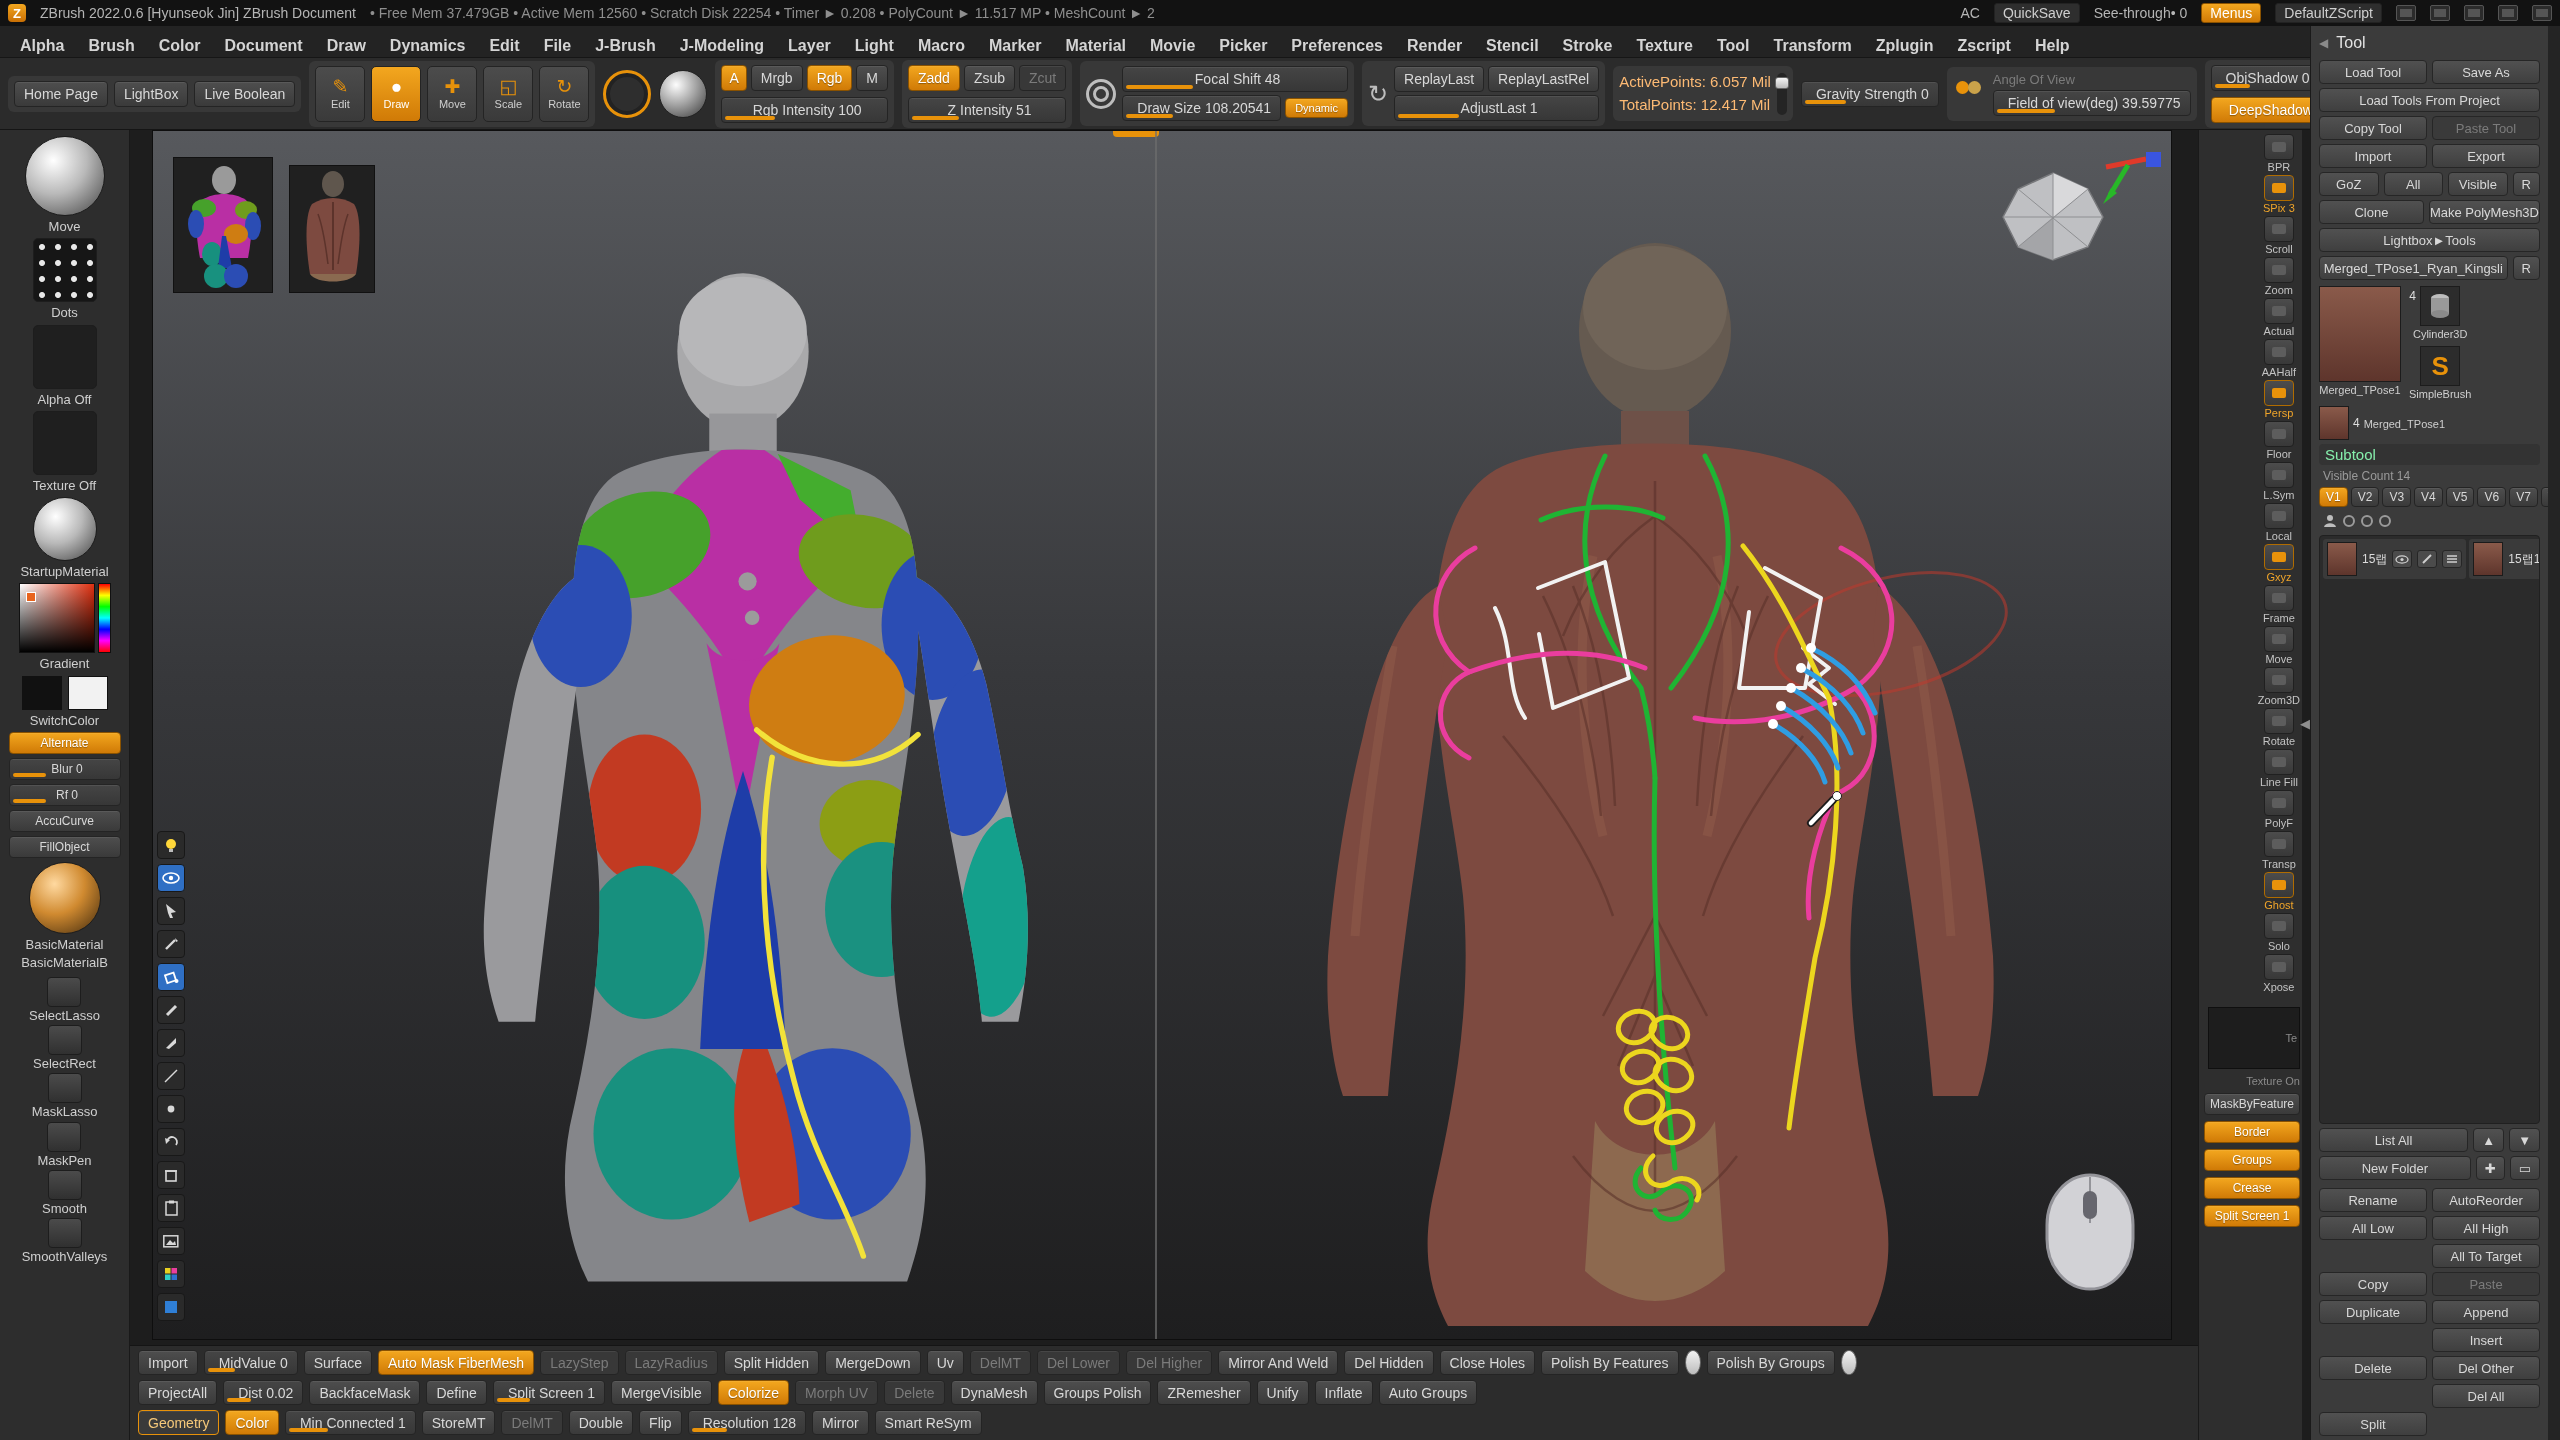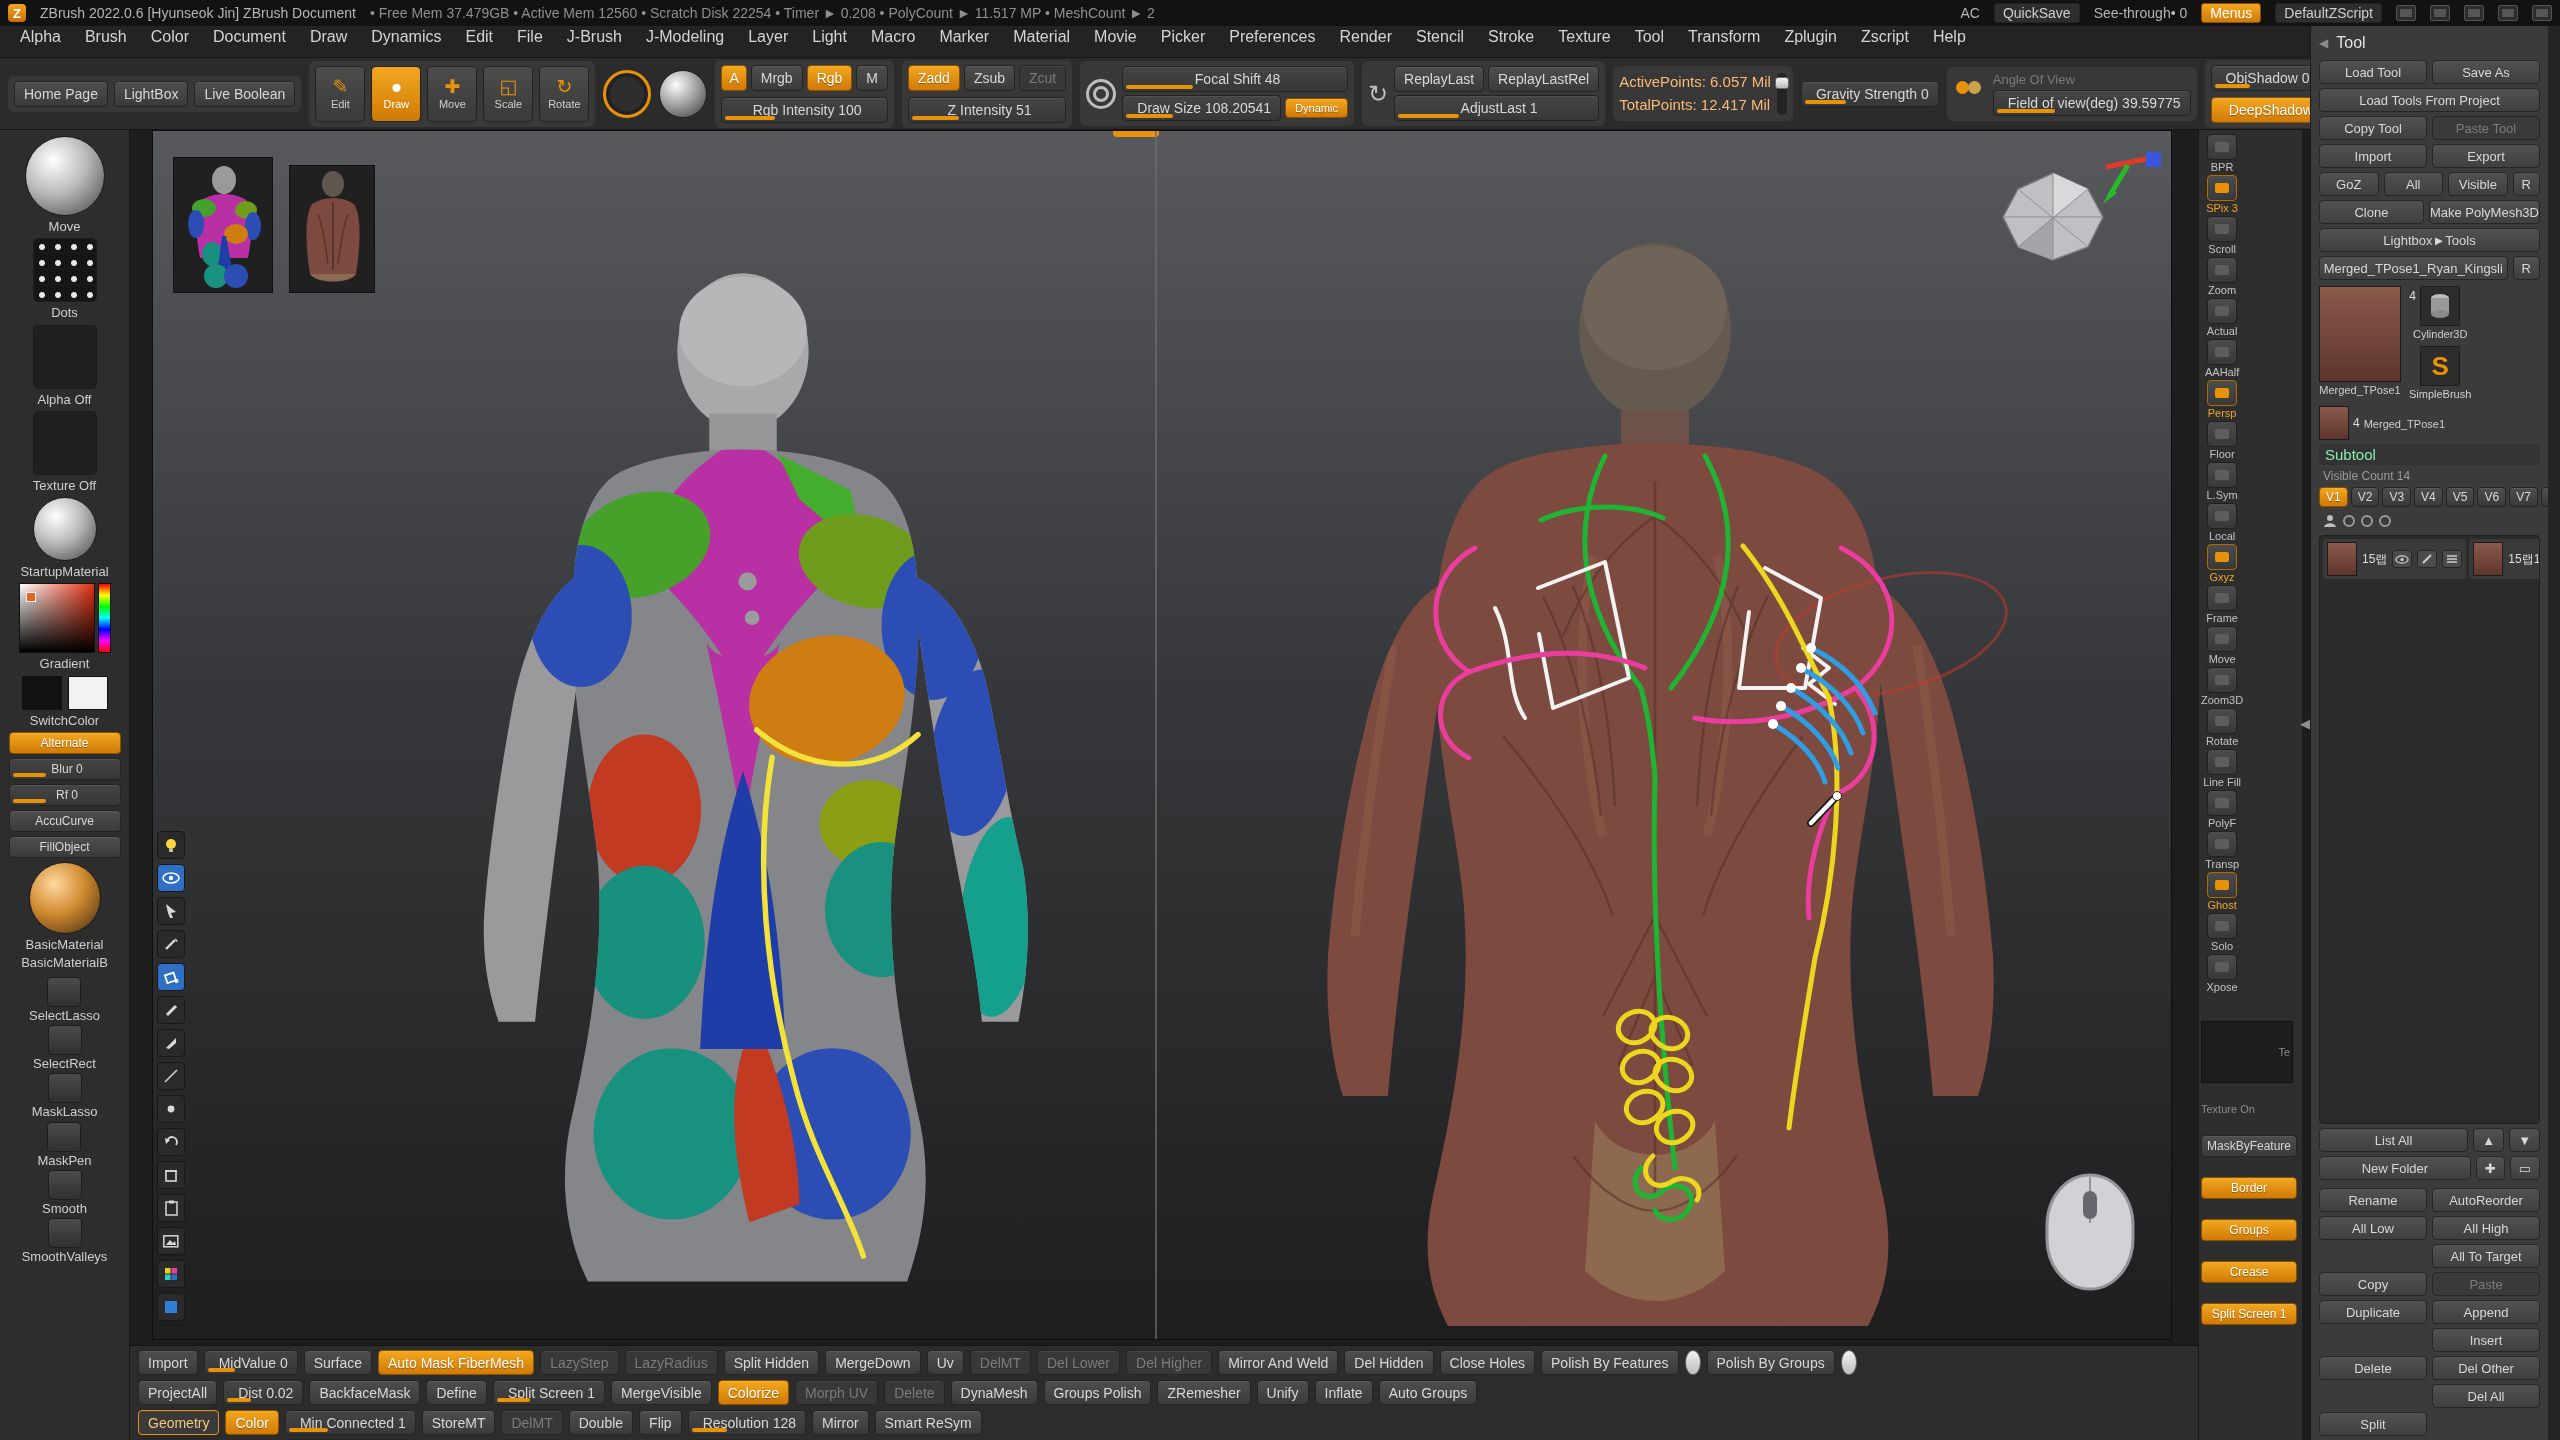--- a/index.html
+++ b/index.html
@@ -28,21 +28,21 @@
   .tb-left,.tb-right{display:flex;align-items:center;gap:14px;}
   .zlogo{width:18px;height:18px;border-radius:4px;background:linear-gradient(#f3a71f,#c96f04);
          color:#fff;font-weight:bold;font-size:13px;display:flex;align-items:center;justify-content:center;}
   .tb-btn{background:#2e2e2e;border:1px solid #222;border-radius:3px;padding:1px 8px;color:#cfcfcf;}
   .tb-btn.orange{background:linear-gradient(#f3a71f,#d07a06);color:#fff;border-color:#8a5200;}
   .tb-ico{width:20px;height:16px;border:1px solid #555;border-radius:2px;background:#2b2b2b;position:relative;}
   .tb-ico::after{content:"";position:absolute;inset:3px;background:#555;}
 
   
   #menubar{position:absolute;left:0;top:26px;width:2376px;height:32px;background:#232323;
-           display:flex;align-items:flex-start;gap:12px;padding:0 14px;border-bottom:1px solid #161616;}
+           display:flex;align-items:flex-end;gap:12px;padding:0 14px;border-bottom:1px solid #161616;font-weight:bold;}
   .menu-item{font-size:16px;color:#d4d4d4;padding:2px 6px;border-radius:3px;}
 
   
   #toolbar{position:absolute;left:0;top:58px;width:2560px;height:72px;background:#2b2b2b;
            display:flex;align-items:center;gap:8px;padding:0 8px;border-bottom:1px solid #151515;overflow:hidden;}
   .tg{background:#383838;border-radius:6px;padding:5px 6px;display:flex;align-items:center;gap:6px;}
   .sqbtn{width:50px;height:56px;border-radius:5px;background:linear-gradient(#4c4c4c,#3a3a3a);border:1px solid #242424;
          display:flex;flex-direction:column;align-items:center;justify-content:center;gap:2px;}
   .sqbtn .glyph{font-size:19px;color:#e8920a;line-height:1;}
   .sqbtn .sql{font-size:11px;color:#cfcfcf;}
@@ -96,21 +96,21 @@
 
   
   #float-tools{position:absolute;left:4px;top:700px;display:flex;flex-direction:column;gap:5px;}
   .fico{width:28px;height:28px;border-radius:4px;background:#2a2a2a;border:1px solid #181818;
         display:flex;align-items:center;justify-content:center;}
   .fico.active{background:#2f6fc4;}
   .fico svg{display:block;}
 
   
   #right-dock{position:absolute;left:2198px;top:130px;width:104px;height:1310px;background:#2e2e2e;
-              display:flex;flex-direction:column;align-items:flex-start;padding:4px 2px;gap:20px;border-left:1px solid #191919;}
+              display:flex;flex-direction:column;align-items:flex-end;padding:4px 2px;gap:6px;border-left:1px solid #191919;}
   .dock-item{display:flex;flex-direction:column;align-items:center;gap:1px;}
   .dock-box{width:30px;height:26px;border-radius:4px;background:linear-gradient(#4c4c4c,#383838);border:1px solid #202020;position:relative;}
   .dock-box::after{content:"";position:absolute;inset:7px;border-radius:2px;background:#5d5d5d;}
   .dock-box.on{border-color:#b06c00;}
   .dock-box.on::after{background:#e8920a;}
   .dock-label{font-size:11px;color:#c3c3c3;}
   .dock-label.on{color:#f0a52a;}
   .tex-box{width:92px;height:62px;background:#1d1d1d;border:1px solid #0f0f0f;margin-top:8px;position:relative;}
   .tex-box span{position:absolute;right:2px;top:24px;font-size:11px;color:#8a8a8a;}
   #right-dock .btn{height:22px;font-size:12px;width:96px;padding:0 4px;}

